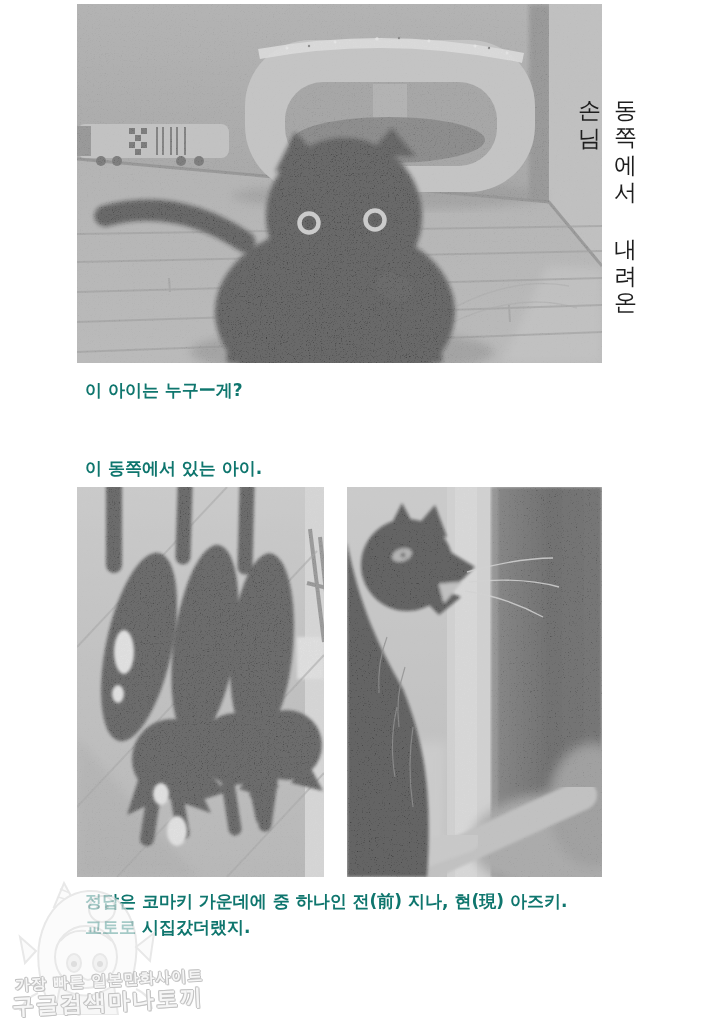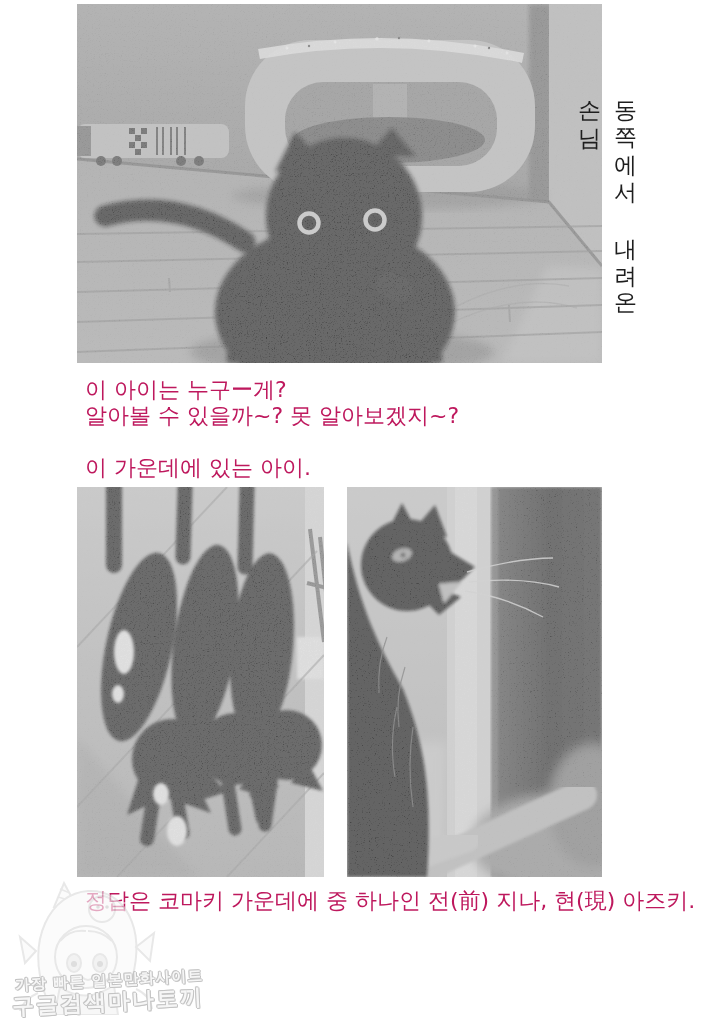--- a/index.html
+++ b/index.html
@@ -11,21 +11,21 @@
   .photo svg{display:block;}
   .photo-top{left:77px;top:4px;width:525px;height:359px;}
   .photo-bl{left:77px;top:487px;width:247px;height:390px;}
   .photo-br{left:347px;top:487px;width:255px;height:390px;}
   .vertical-title{
     position:absolute;left:608px;top:84px;height:250px;width:36px;
     writing-mode:vertical-rl;text-orientation:upright;
     font-family:"DejaVu Serif","Liberation Serif",serif;
     font-size:23px;letter-spacing:4px;color:#1e1e1e;line-height:36px;
   }
-  .cap{position:absolute;color:#be185d;font-size:22px;line-height:26px;letter-spacing:0px;}
+  .cap{position:absolute;color:#0f766e;font-size:17px;line-height:26px;letter-spacing:0px;font-weight:bold;}
   .q-block{left:85px;top:377px;}
   .hint-line{left:85px;top:455px;}
   .answer-block{left:85px;top:888px;}
   .wm{position:absolute;left:0;top:870px;width:220px;height:151px;}
   .wm-sketch{position:absolute;left:8px;top:5px;opacity:.8;}
   .wm-text{
     position:absolute;font-weight:bold;color:#f6f6f6;white-space:nowrap;
     text-shadow:1px 0 #c3c3c3,-1px 0 #c3c3c3,0 1px #c3c3c3,0 -1px #c3c3c3,1px 1px #cdcdcd,-1px -1px #cdcdcd;
   }
   .wm-line1{left:15px;top:101px;font-size:15px;letter-spacing:1px;transform:rotate(-3deg);}
@@ -148,23 +148,22 @@
       </g>
 
       <rect width="525" height="359" filter="url(#t-grain)" opacity="0.45"></rect>
     </svg>
   </div>
 
   <div class="vertical-title">동쪽에서 내려온 손님</div>
 
   <div class="cap q-block">
     <div>이 아이는 누구ー게?</div>
-    <div>알아볼 수 있을까~? 못 알아보겠지~?</div>
-  </div>
-  <div class="cap hint-line">이 가운데에 있는 아이.</div>
+  </div>
+  <div class="cap hint-line">이 동쪽에서 있는 아이.</div>
 
   <div class="photo photo-bl">
     <svg width="247" height="390" viewBox="0 0 247 390" xmlns="http://www.w3.org/2000/svg">
       <defs>
         <linearGradient id="l-floor" x1="0" y1="0" x2="0" y2="1">
           <stop offset="0" stop-color="#c7c7c7"></stop>
             <stop offset="1" stop-color="#a6a6a6"></stop>
         </linearGradient>
         <filter id="l-blur1">
             <feGaussianBlur stdDeviation="1.6"></feGaussianBlur>
@@ -292,20 +291,21 @@
         <path d="M122,95 C160,91 190,94 212,100"></path>
         <path d="M118,104 C152,109 176,119 196,130"></path>
       </g>
 
       <rect width="255" height="390" filter="url(#r-grain)" opacity="0.45"></rect>
     </svg>
   </div>
 
   <div class="cap answer-block">
     <div>정답은 코마키 가운데에 중 하나인 전(前) 지나, 현(現) 아즈키.</div>
+    <div>교토로 시집갔더랬지.</div>
   </div>
 
   <div class="wm">
     <svg class="wm-sketch" width="160" height="140" viewBox="0 0 160 140" xmlns="http://www.w3.org/2000/svg">
       <g stroke="#dcdcdc" stroke-width="2" fill="#fbfbfb" opacity="0.8">
         <polygon points="56,8 70,34 46,32"></polygon>
         <path d="M52,14 L62,18 M50,22 L64,26" fill="none" stroke-width="1.5"></path>
         <path d="M38,122 C16,64 44,18 80,16 C116,14 138,52 124,104"></path>
         <circle cx="94" cy="34" r="13"></circle>
         <circle cx="90" cy="32" r="1.8" fill="#cfcfcf" stroke="none"></circle>

